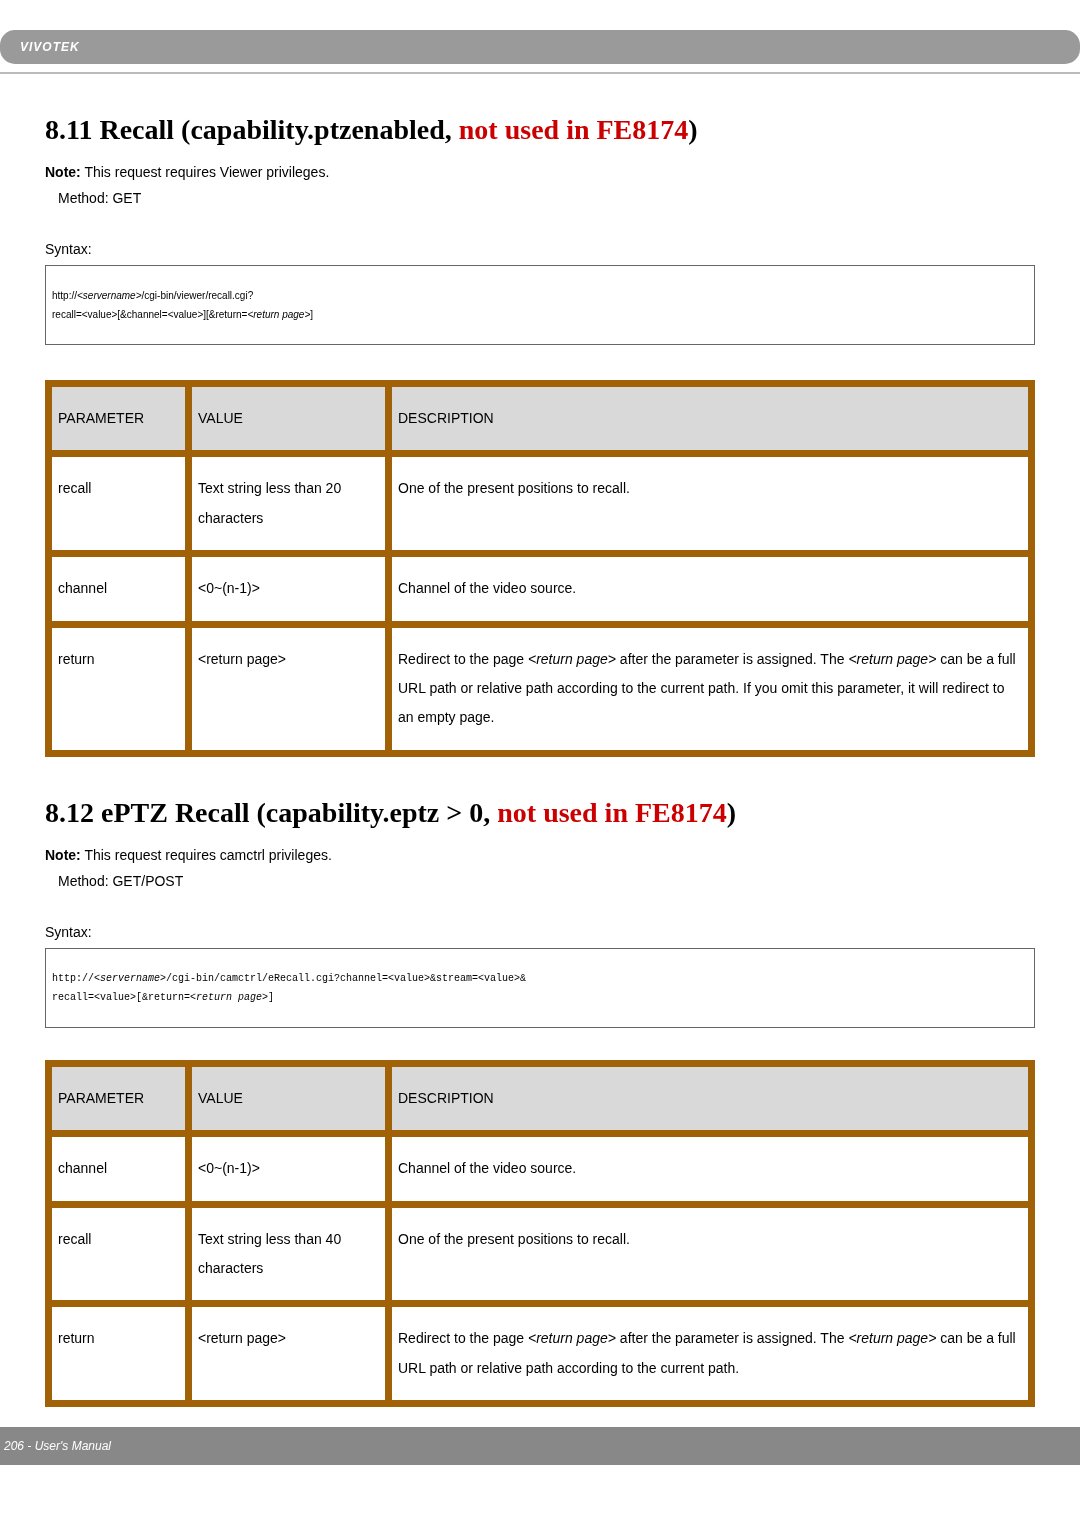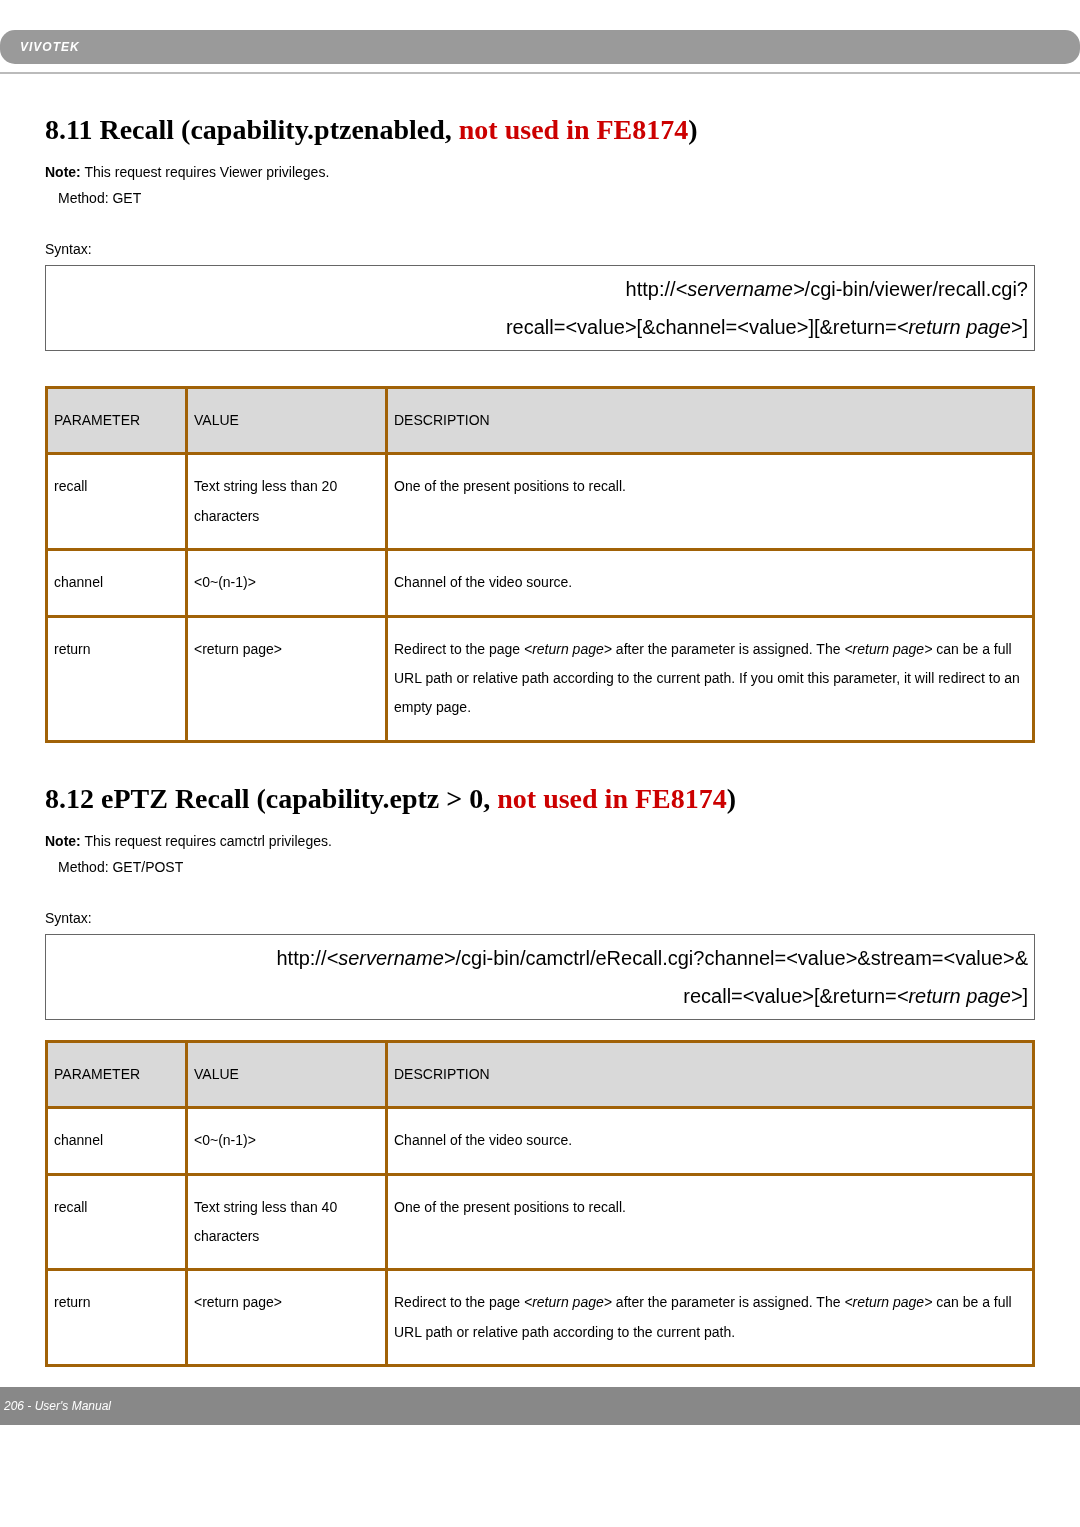--- a/index.html
+++ b/index.html
@@ -6,24 +6,24 @@
   body { background: #fff; font-family: Verdana, Geneva, sans-serif; font-size: 13px; color: #000; width: 1080px; margin: 0 auto; }
   .page { padding: 30px 45px 0 45px; }
   .header-bar { background: #9a9a9a; color: #fff; padding: 10px 20px; font-size: 12px; font-weight: bold; font-style: italic; letter-spacing: 1px; margin: 0 -45px 8px -45px; border-radius: 15px; }
   .header-divider { height: 2px; background: #bbb; margin: 0 -45px 40px -45px; }
   h2 { font-family: "Times New Roman", Times, serif; font-size: 28px; font-weight: bold; color: #000; margin-bottom: 18px; }
   h2 .red { color: #cc0000; }
   .note-line { font-size: 14px; margin-bottom: 10px; }
   .note-line b { font-weight: bold; }
   .method-line { font-size: 14px; margin-bottom: 35px; margin-left: 13px; }
   .syntax-label { font-size: 14px; margin-bottom: 8px; }
-  .syntax-box { border: 1px solid #666; padding: 4px 6px; font-size: 20px; line-height: 1.9; margin-bottom: 35px; text-align: right; }
+  .syntax-box { border: 1px solid #666; padding: 20px 6px; font-size: 10px; line-height: 1.9; margin-bottom: 35px; }
   .syntax-box em { font-style: italic; }
   table.param-table { width: 100%; border-collapse: collapse; border: 1px solid #666; margin-bottom: 40px; font-size: 14px; }
-  table.param-table th, table.param-table td { border: 3px solid #a16207; padding: 17px 6px; text-align: left; vertical-align: top; line-height: 2.1; }
+  table.param-table th, table.param-table td { border: 7px solid #a16207; padding: 17px 6px; text-align: left; vertical-align: top; line-height: 2.1; }
   table.param-table th { background: #d9d9d9; font-weight: normal; }
   table.param-table em { font-style: italic; }
   .col-param { width: 140px; }
   .col-value { width: 200px; }
   .footer-bar { background: #888; color: #fff; padding: 12px 4px; font-size: 12px; font-style: italic; margin: 20px -45px 0 -45px; }
 </style>
 </head>
 <body>
 
 <div class="page">
@@ -75,21 +75,21 @@
   </table>
 
   <h2>
     <span>8.12 ePTZ Recall (capability.eptz &gt; 0, </span><span class="red">not used in FE8174</span><span>)</span>
   </h2>
   <p class="note-line">
     <b>Note:</b><span> This request requires camctrl privileges.</span>
   </p>
   <p class="method-line">Method: GET/POST</p>
   <p class="syntax-label">Syntax:</p>
-  <div class="syntax-box" style="margin-bottom:20px;">
+  <div class="syntax-box" style="margin-bottom:32px;font-family:Liberation Mono, monospace;">
     <span>http://</span><em>&lt;servername&gt;</em><span>/cgi-bin/camctrl/eRecall.cgi?channel=&lt;value&gt;&amp;stream=&lt;value&gt;&amp;</span><br>
     <span>recall=&lt;value&gt;[&amp;return=</span><em>&lt;return page&gt;</em><span>]</span>
   </div>
 
   <table class="param-table" style="margin-bottom:20px;">
     <thead>
       <tr>
         <th class="col-param">PARAMETER</th>
         <th class="col-value">VALUE</th>
         <th>DESCRIPTION</th>

